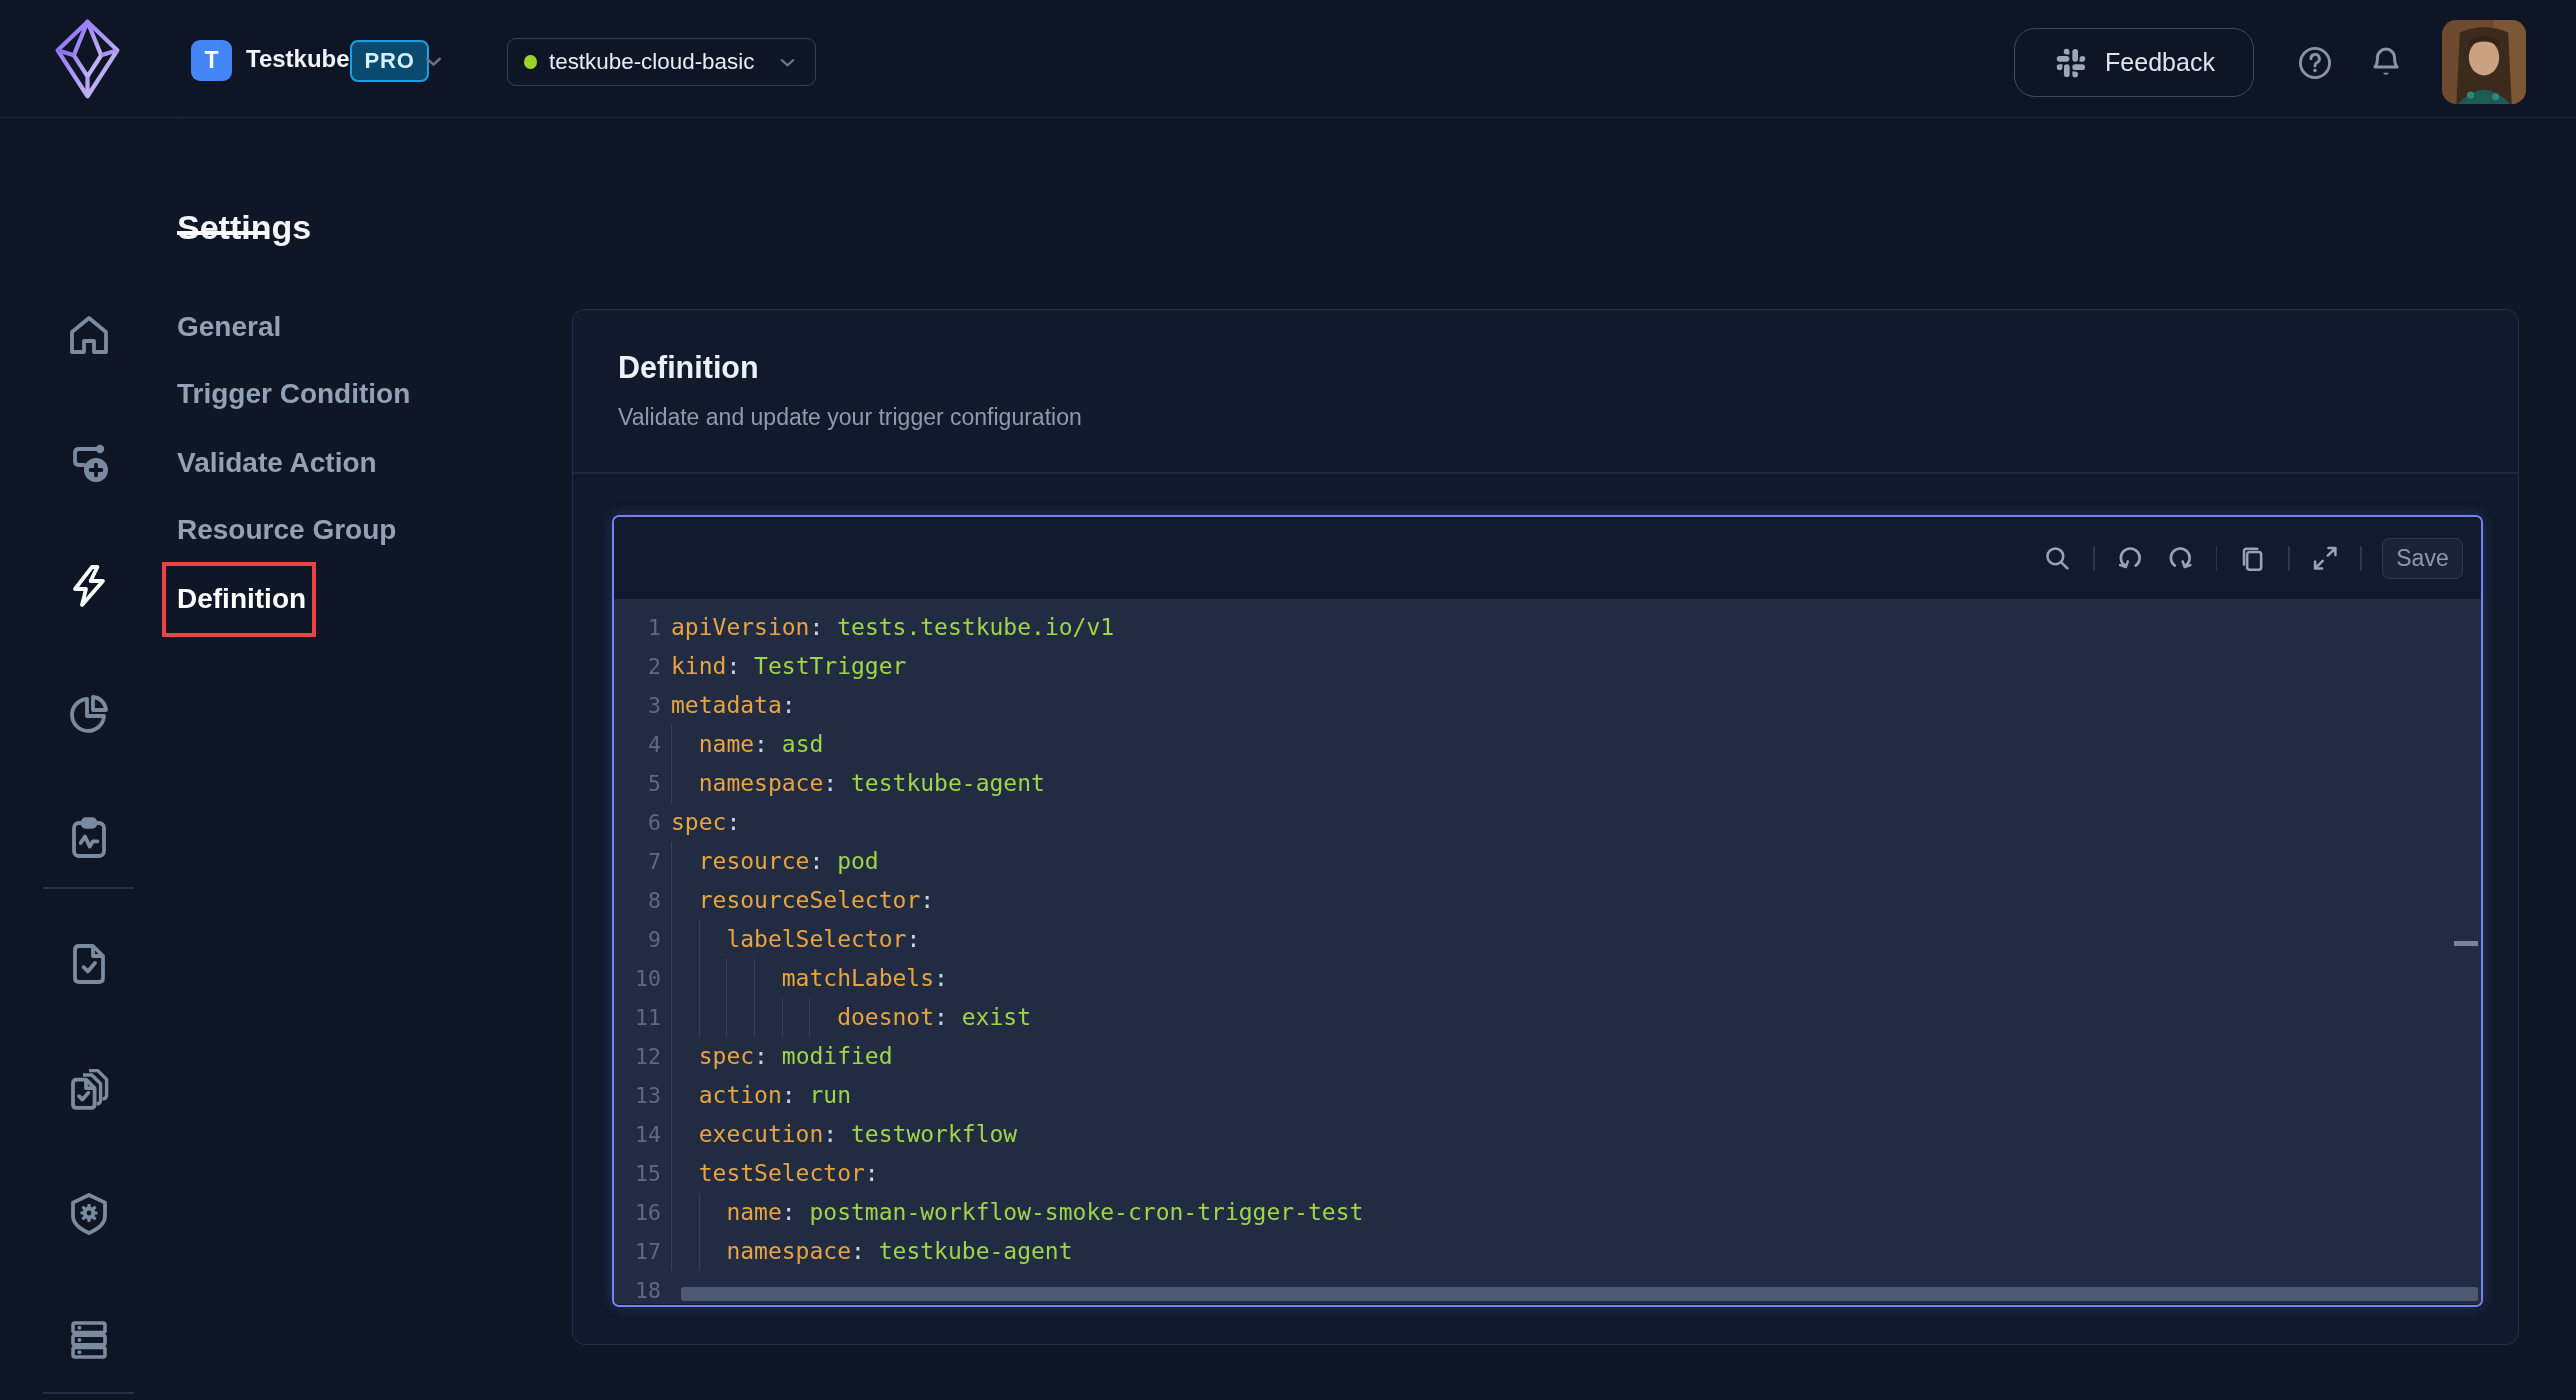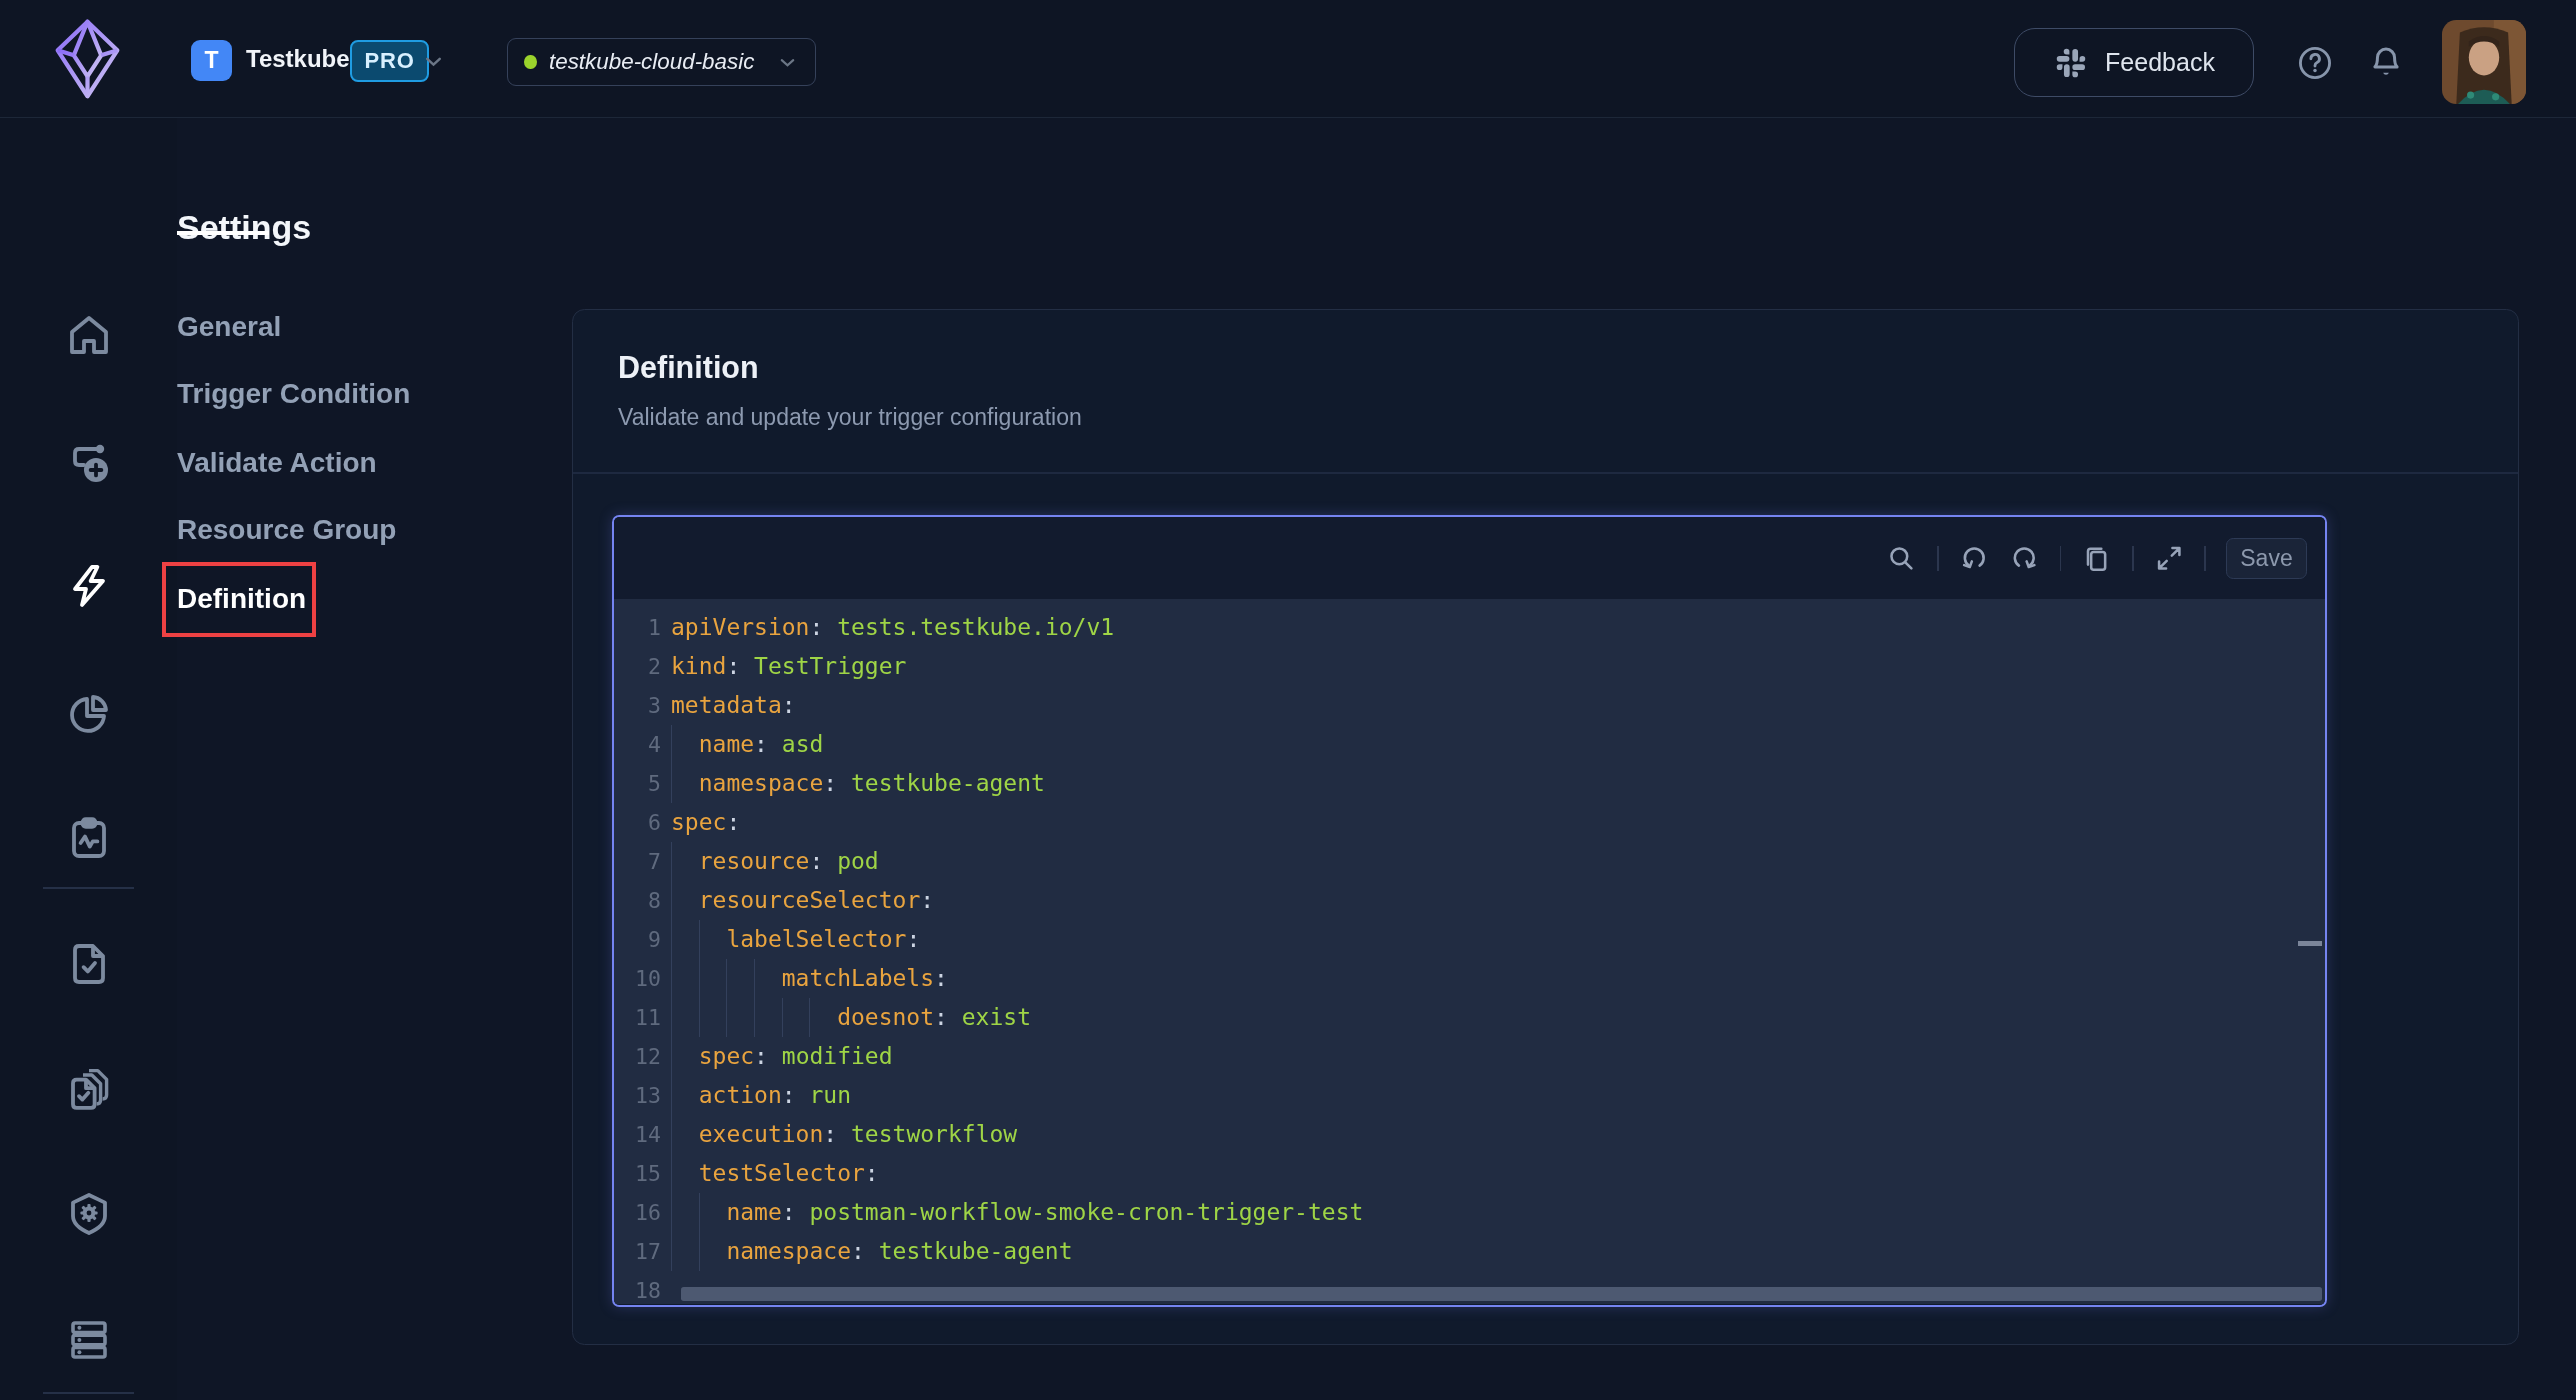--- a/index.html
+++ b/index.html
@@ -24,21 +24,21 @@
            background:var(--t-blue);color:#fff;font-size:23px;font-weight:bold;
            display:flex;align-items:center;justify-content:center;}
   .org-name{position:absolute;left:246px;top:0;height:118px;display:flex;align-items:center;
             font-size:24px;font-weight:600;color:#f1f4f9;}
   .pro{position:absolute;left:350px;top:40px;height:38px;padding:0 12.5px;border-radius:8px;
        border:2.7px solid var(--pro-border);background:var(--pro-bg);color:var(--pro-text);
        font-size:22px;font-weight:600;display:flex;align-items:center;letter-spacing:0.9px;}
   .chev1{position:absolute;left:421px;top:49px;}
   .env{position:absolute;left:507px;top:38px;width:309px;height:48px;border-radius:9px;
        border:1.8px solid #35415a;box-sizing:border-box;display:flex;align-items:center;
-       padding:0 16px;gap:12.5px;font-style:italic;}
+       padding:0 16px;gap:12.5px;}
   .env-dot{width:12.5px;height:14.3px;border-radius:50%;background:var(--dot-green);}
   .env-name{font-size:22.4px;color:#e9edf4;flex:1;}
   .feedback{position:absolute;left:2014px;top:28px;width:240px;height:69px;border-radius:21px;
             border:1.8px solid #3e4b66;box-sizing:border-box;display:flex;align-items:center;
             justify-content:center;gap:16px;background:transparent;}
   .feedback-label{font-size:25px;color:#dfe5ee;}
   .tb-icon{position:absolute;top:44px;}
   .avatar{position:absolute;left:2442px;top:20px;width:84px;height:84px;border-radius:14.3px;overflow:hidden;}
 
   
@@ -56,21 +56,21 @@
            box-sizing:border-box;}
 
   
   .card{position:absolute;left:572px;top:309px;width:1947px;height:1036px;border-radius:12.5px;
         border:1.8px solid var(--card-border);background:var(--card-bg);box-sizing:border-box;}
   .card-title{position:absolute;left:45px;top:40px;font-size:30.5px;font-weight:600;color:#edf1f7;}
   .card-subtitle{position:absolute;left:45px;top:94px;font-size:23px;color:var(--txt-secondary);}
   .card-divider{position:absolute;left:0;top:162px;width:100%;height:1.8px;background:#1e2940;}
 
   
-  .editor{position:absolute;left:39px;top:205px;width:1715px;height:792px;border-radius:7.2px;
+  .editor{position:absolute;left:39px;top:205px;width:1871px;height:792px;border-radius:7.2px;
           border:2.7px solid var(--ed-border);box-sizing:border-box;overflow:hidden;
           box-shadow:0 0 14.3px rgba(110,125,240,.25);}
   .ed-toolbar{height:82px;background:var(--ed-toolbar-bg);display:flex;align-items:center;
               justify-content:flex-end;gap:20px;padding-right:18px;}
   .ed-sep{width:1.8px;height:25px;background:#2b364e;}
   .ed-ico{width:30.5px;height:30.5px;display:block;cursor:pointer;}
   .save-btn{width:81px;height:41px;border-radius:7.2px;border:1.8px solid #2d3a55;background:#1a2438;
             color:#8d99ad;font-size:23px;font-family:"Liberation Sans",sans-serif;display:flex;
             align-items:center;justify-content:center;cursor:pointer;}
   .code-area{position:relative;height:705px;background:var(--code-bg);overflow:hidden;

